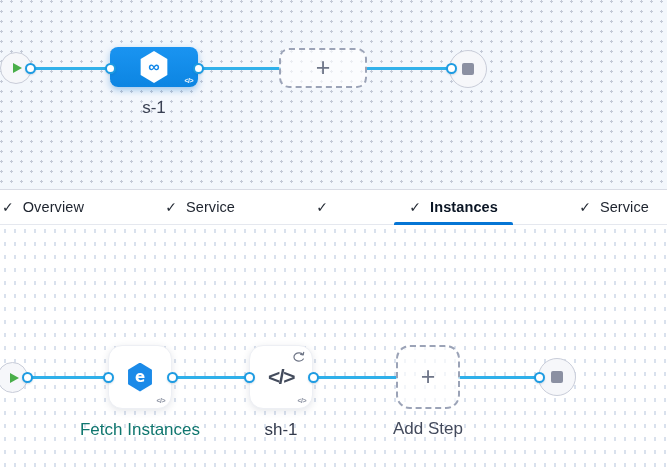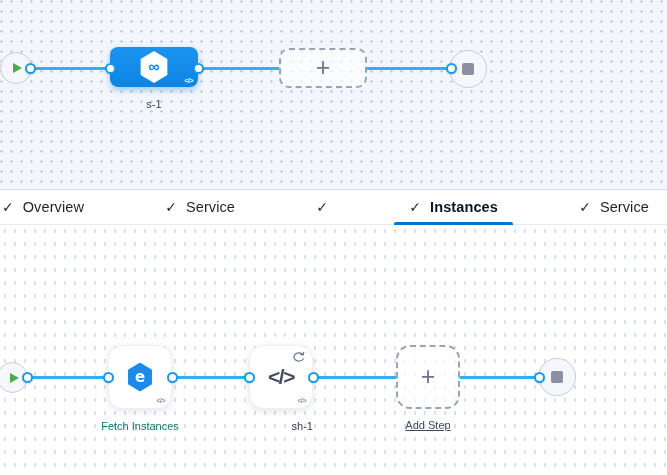--- a/index.html
+++ b/index.html
@@ -43,21 +43,21 @@
     background:#fff;border:2.5px solid #1d9be2;box-sizing:border-box;z-index:4;
     box-shadow:0 1px 2px rgba(30,90,140,.18);
   }
   .endpoint{
     position:absolute;border-radius:50%;background:#f6f7fa;border:1px solid #c9cdd9;
     box-sizing:border-box;z-index:2;display:flex;align-items:center;justify-content:center;
   }
   .play-tri{width:0;height:0;border-top:5.5px solid transparent;border-bottom:5.5px solid transparent;
     border-left:9.5px solid #49ae49;margin-left:3px;}
   .stop-sq{width:12px;height:12px;background:#8b90a2;border-radius:2px;}
-  .node-label{position:absolute;text-align:center;font-size:11px;color:#3a4153;z-index:2;}
+  .node-label{position:absolute;text-align:center;font-size:17px;color:#3a4153;z-index:2;}
   
   .stage-node{
     position:absolute;left:110px;top:47px;width:88px;height:40px;border-radius:8px;
     background:linear-gradient(180deg,#1a94f1,#0c85e2);
     box-shadow:0 3px 7px rgba(10,110,200,.35);z-index:3;
     display:flex;align-items:center;justify-content:center;cursor:pointer;
   }
   .hex{
     clip-path:polygon(50% 0%,96% 25%,96% 75%,50% 100%,4% 75%,4% 25%);
     display:flex;align-items:center;justify-content:center;
@@ -164,26 +164,26 @@
   <div class="node-label" style="left:78px;top:420px;width:124px;color:#0f766e;">Fetch Instances</div>
 
   <div class="step-card" style="left:249px;top:345px;">
     <span class="code-glyph">&lt;/&gt;</span>
     <svg class="loop-icon" width="15" height="13" viewBox="0 0 16 14">
       <path d="M13.2 8.6 A5.4 4.4 0 1 1 12.9 3.9" fill="none" stroke="#6e7586" stroke-width="1.3" stroke-linecap="round"></path>
       <path d="M13.6 1.4 L13.0 4.1 L10.3 3.6" fill="none" stroke="#6e7586" stroke-width="1.3" stroke-linecap="round" stroke-linejoin="round"></path>
     </svg>
     <span class="code-badge on-white">&lt;/&gt;</span>
   </div>
-  <div class="node-label" style="left:249px;top:420px;width:64px;color:#333a4c;text-align:right;">sh-1</div>
+  <div class="node-label" style="left:249px;top:420px;width:64px;color:#333a4c;">sh-1</div>
 
   <div class="dashed-node" style="left:396px;top:345px;width:64px;height:64px;border-radius:14px;">
     <span class="plus">+</span>
   </div>
-  <div class="node-label" style="left:380px;top:419px;width:96px;color:#434a5c;text-decoration:underline;">Add Step</div>
+  <div class="node-label" style="left:380px;top:419px;width:96px;color:#434a5c;">Add Step</div>
 
   <div class="endpoint" style="left:538px;top:358px;width:38px;height:38px;">
     <div class="stop-sq"></div>
   </div>
 
   <div class="port" style="left:21.5px;top:371.5px;"></div>
   <div class="port" style="left:102.5px;top:371.5px;"></div>
   <div class="port" style="left:166.5px;top:371.5px;"></div>
   <div class="port" style="left:243.5px;top:371.5px;"></div>
   <div class="port" style="left:307.5px;top:371.5px;"></div>

